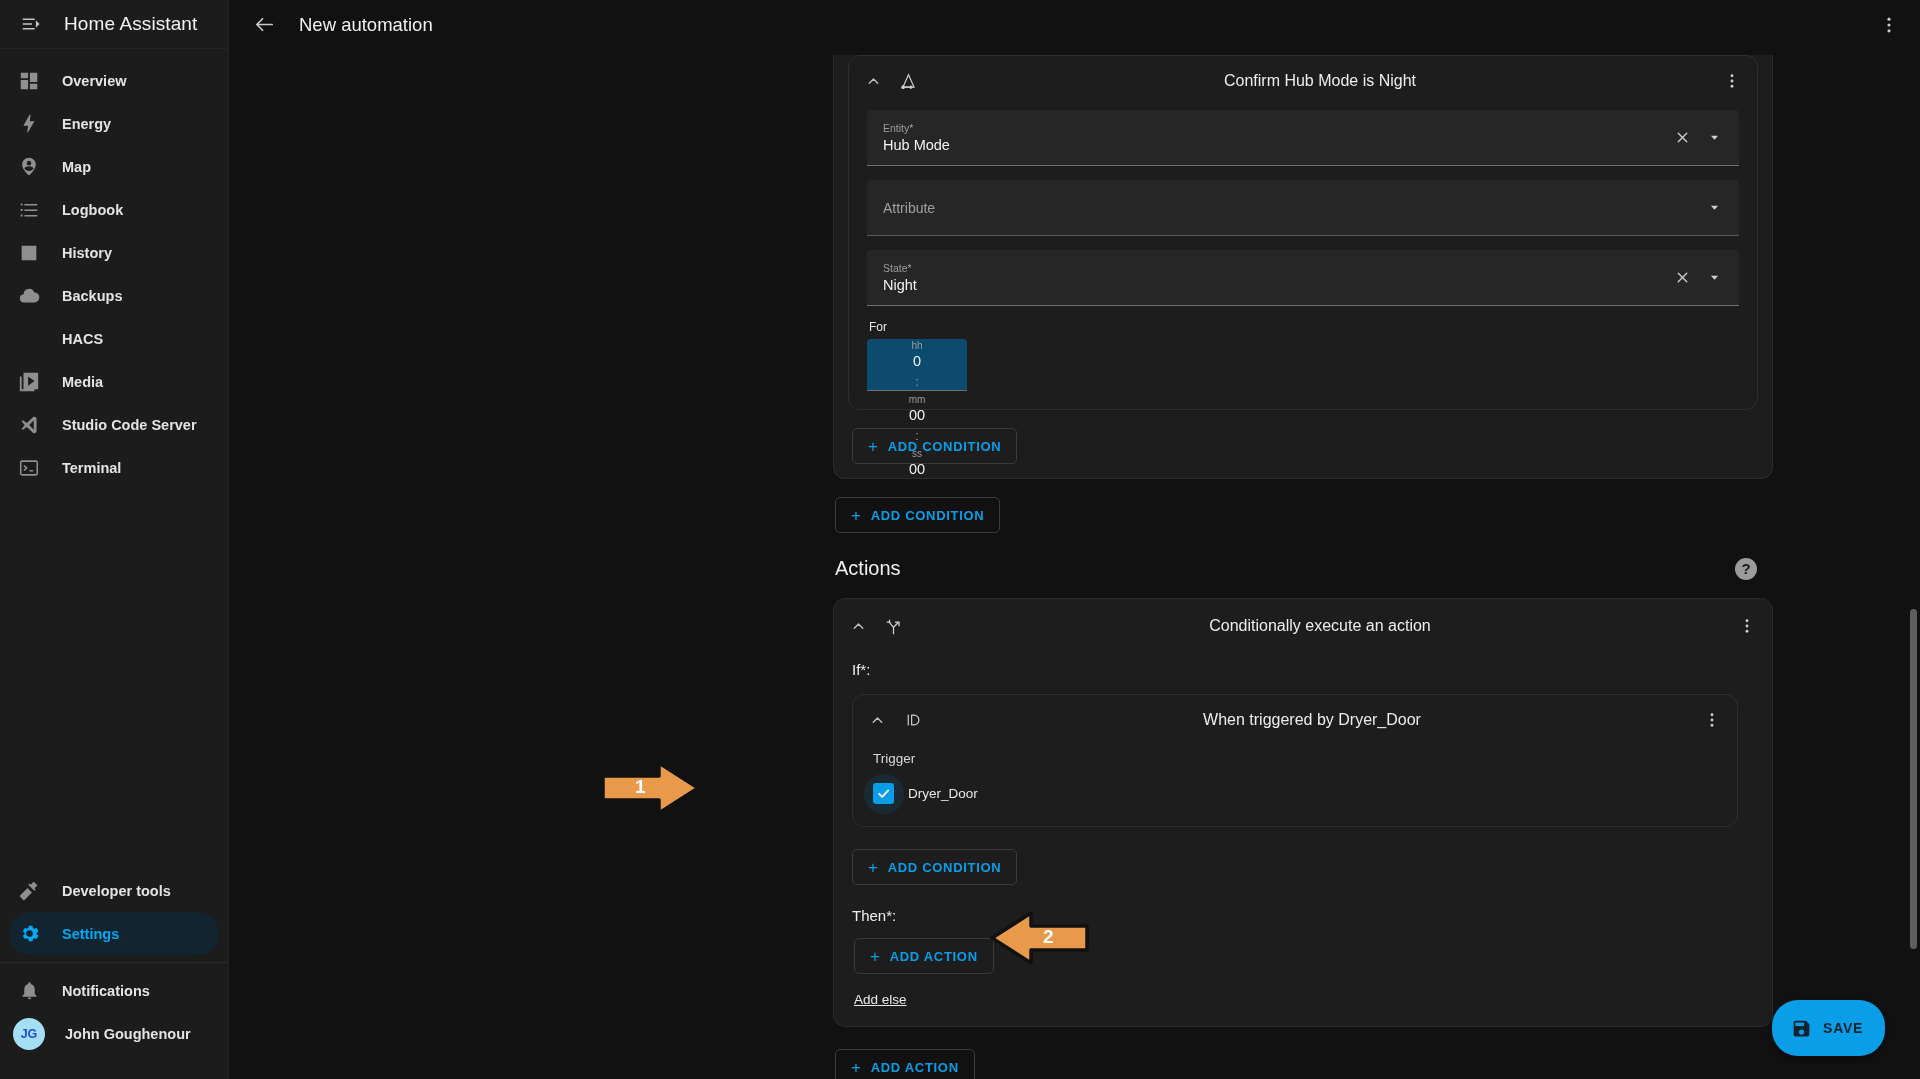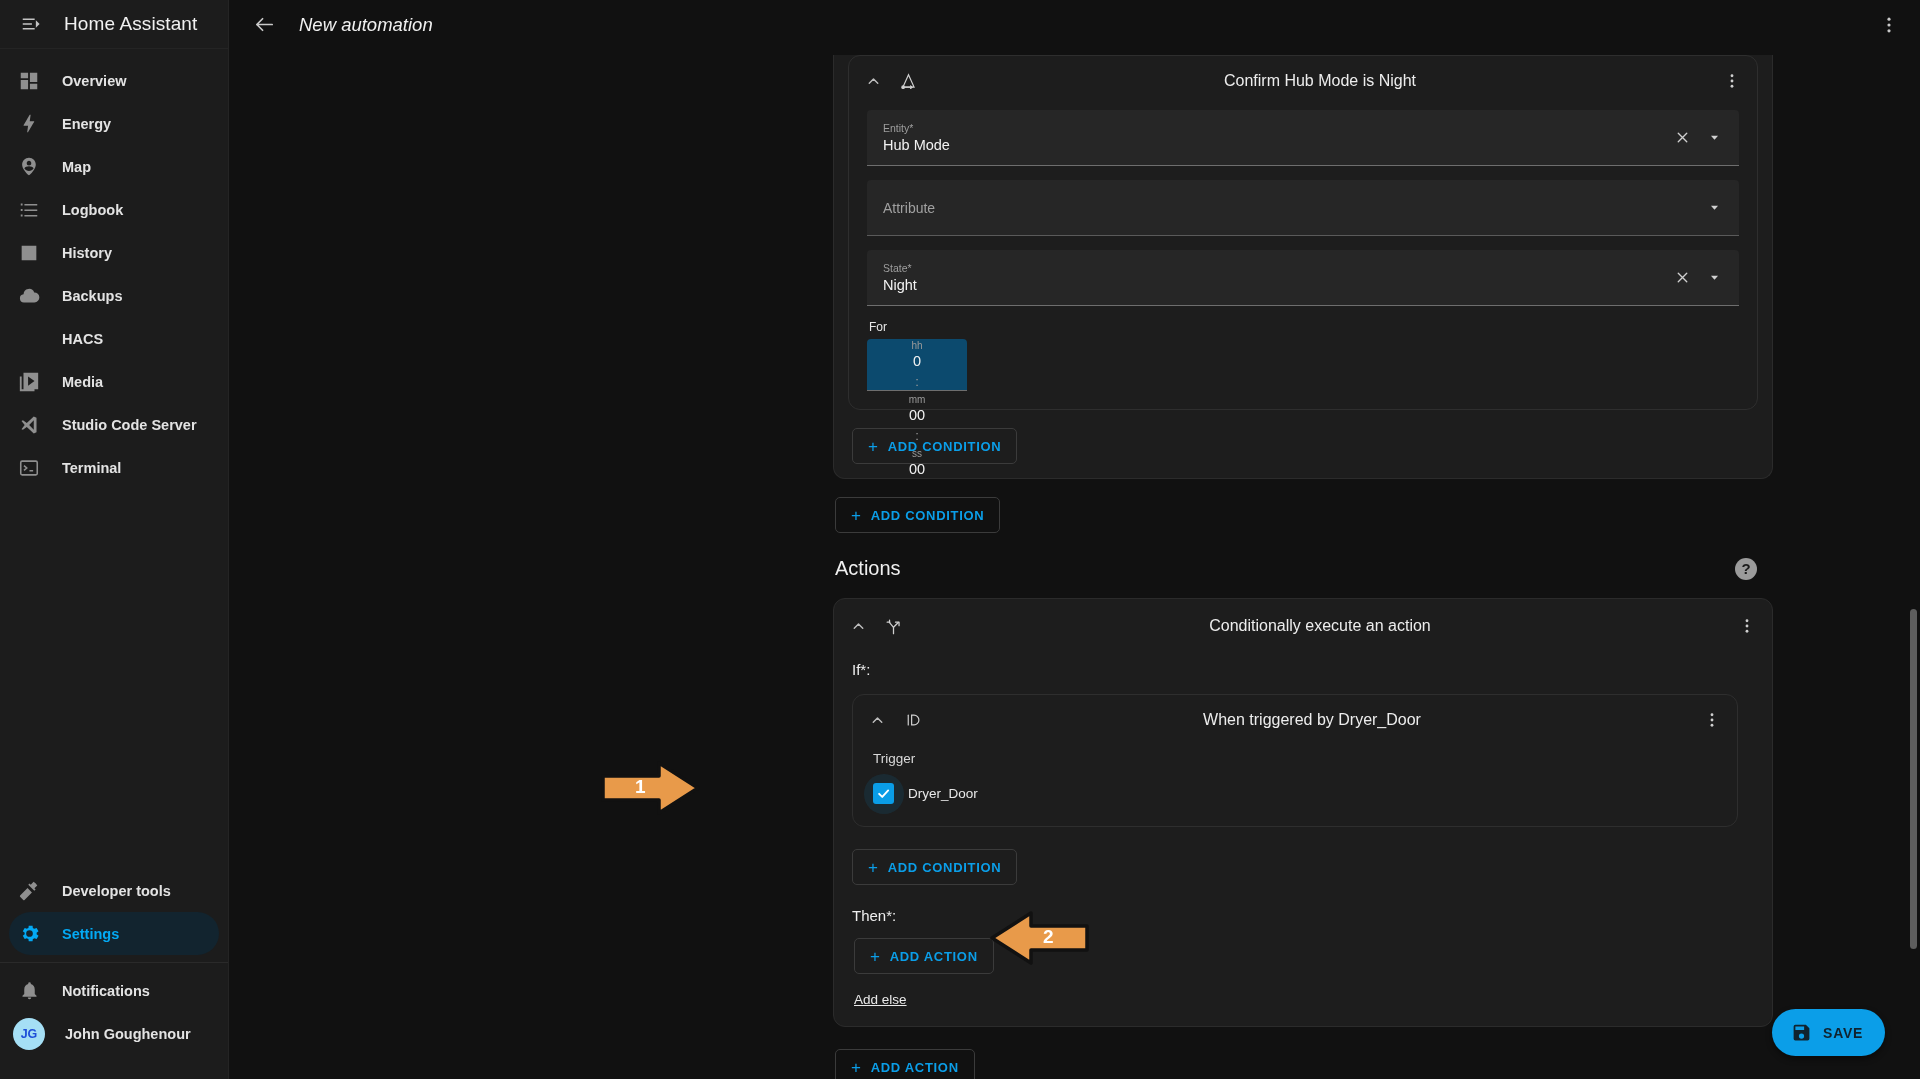--- a/index.html
+++ b/index.html
@@ -62,21 +62,20 @@
 
   
   .main {
     flex: 1 1 auto; height: 1079px; position: relative;
     background: #111111; display: flex; flex-direction: column;
   }
   .topbar {
     height: 49px; display: flex; align-items: center;
     padding: 0 12px 0 16px; gap: 16px; flex: 0 0 49px;
     background: #111111;
-    font-style: italic;
   }
   .icon-btn {
     width: 38px; height: 38px; border-radius: 50%;
     display: flex; align-items: center; justify-content: center;
     color: #c9c9c9; cursor: pointer; flex: 0 0 38px;
   }
   .page-title { font-size: 18.5px; color: #f0f0f0; font-weight: 400; }
   .topbar-spacer { flex: 1 1 auto; }
 
   .content {
@@ -170,21 +169,21 @@
   .cb-text { font-size: 13.5px; color: #e8e8e8; }
 
   .addelse {
     font-size: 13.5px; color: #eaeaea; text-decoration: underline;
     cursor: pointer; display: inline-block;
   }
 
   
   .save-fab {
     position: absolute; right: 35px; bottom: 23px;
-    height: 47px; padding: 0 22px 0 19px; border-radius: 26px;
+    height: 56px; padding: 0 22px 0 19px; border-radius: 26px;
     background: #0b9ee8; color: #0d2230;
     display: flex; align-items: center; gap: 11px; cursor: pointer;
     box-shadow: 0 3px 6px rgba(0,0,0,.45);
   }
   .save-fab .slabel { font-size: 14px; font-weight: 600; letter-spacing: .7px; color:#10232f;}
 
   
   .vscroll {
     position: absolute; right: 3px; top: 560px; width: 7px; height: 340px;
     background: #5e5e5e; border-radius: 4px;

